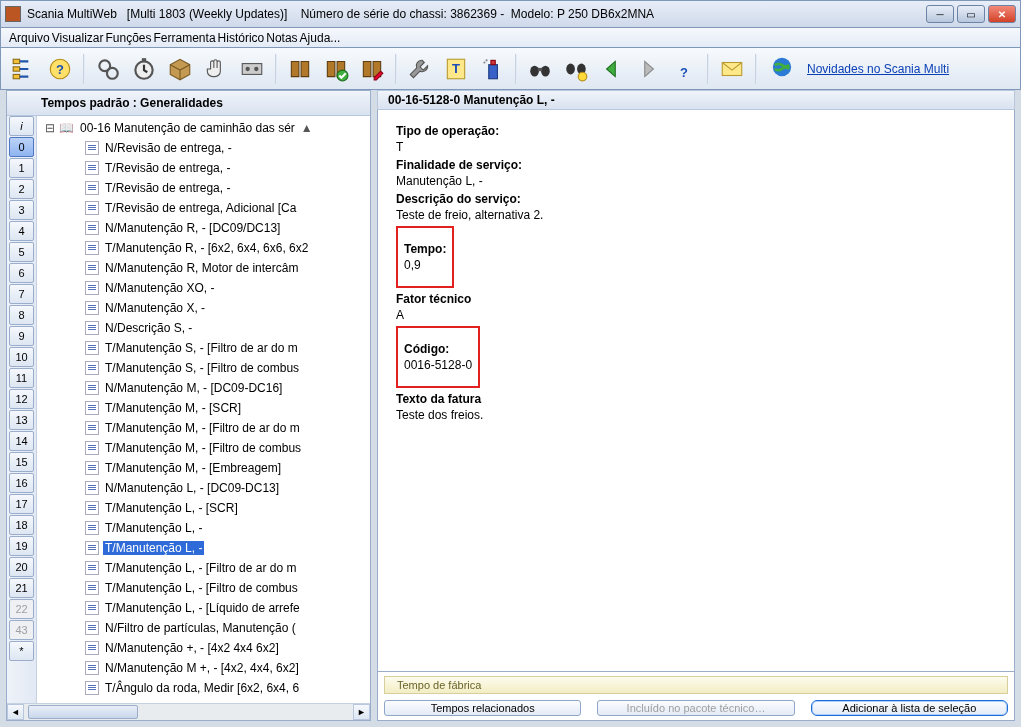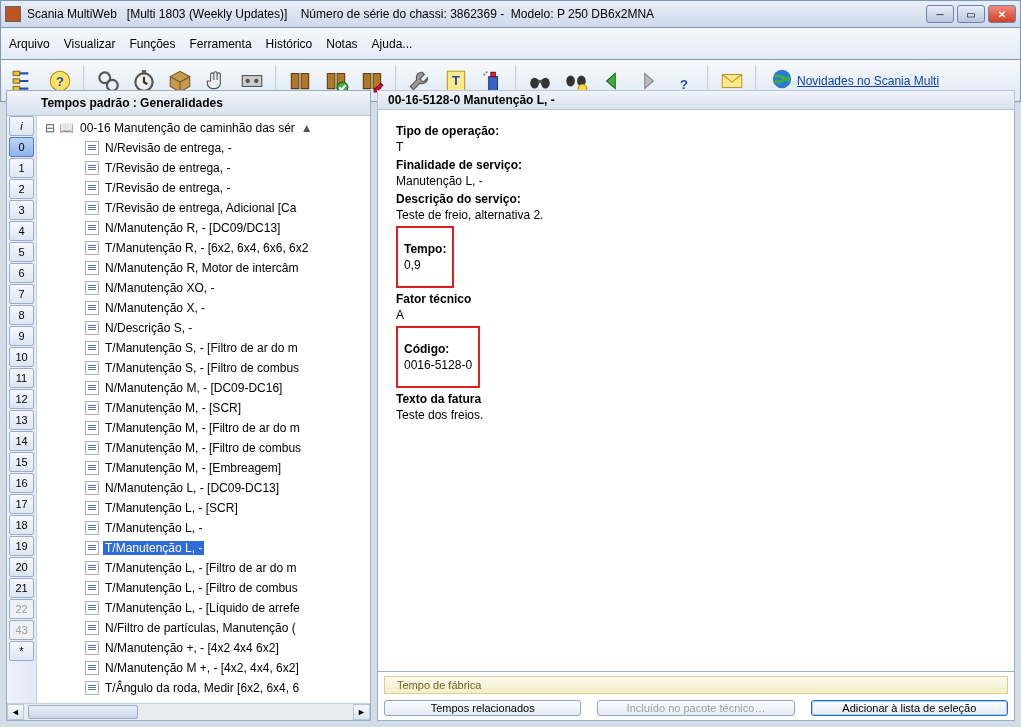--- a/index.html
+++ b/index.html
@@ -7,29 +7,29 @@
 
 
 .titlebar { height: 28px; background: linear-gradient(#e8eef8,#cfd9ea); display: flex; align-items: center; padding: 12px 4px; border: 1px solid #7f98b8; }
 .titlebar .appicon { width: 16px; height: 16px; background: #b52; margin-right: 6px; border: 1px solid #666; }
 .titlebar .title { flex: 1; color: #000; white-space: nowrap; overflow: hidden; }
 .winbtns { display: flex; gap: 3px; }
 .winbtn { width: 28px; height: 18px; background: linear-gradient(#e8eef8,#b8c7dd); border: 1px solid #6b84a6; border-radius: 3px; display: flex; align-items: center; justify-content: center; font-size: 10px; }
 .winbtn.close { background: linear-gradient(#f28a7a,#d34227); color: #fff; font-weight: bold; }
 
 
-.menubar { height: 32px; background: linear-gradient(#f5f8fd,#e4ebf6); display: flex; align-items: center; padding: 0 8px; gap: 14px; border: 1px solid #7f98b8; border-top: none; }
+.menubar { height: 20px; background: linear-gradient(#f5f8fd,#e4ebf6); display: flex; align-items: center; padding: 0 8px; gap: 2px; border: 1px solid #7f98b8; border-top: none; }
 .menubar span { cursor: default; }
 
 
 .toolbar { height: 42px; background: linear-gradient(#f7fafd,#dfe7f2); border: 1px solid #7f98b8; border-top: none; display: flex; align-items: center; padding: 0 6px; gap: 2px; }
 .tbtn { width: 34px; height: 34px; border: 1px solid transparent; display: flex; align-items: center; justify-content: center; border-radius: 3px; }
 .tbtn svg { width: 26px; height: 26px; }
 .tsep { width: 2px; height: 30px; background: linear-gradient(90deg,#b7c5d8,#f5f8fd); margin: 0 4px; }
-.news { display: flex; align-items: center; gap: 4px; margin-left: 8px; }
+.news { display: flex; align-items: center; gap: 14px; margin-left: 8px; }
 .news a { color: #0b3fb5; text-decoration: underline; }
 
 
 .content { position: absolute; top: 90px; left: 6px; right: 6px; bottom: 6px; display: flex; }
 
 
 .leftpane { width: 365px; display: flex; flex-direction: column; background: #fff; border: 1px solid #9aaecb; }
 .lefthdr { height: 25px; background: linear-gradient(#f0f4fa,#d9e2f0); border-bottom: 1px solid #b8c7dd; padding-left: 34px; font-weight: bold; display: flex; align-items: center; }
 .leftbody { flex: 1; display: flex; overflow: hidden; }
 
@@ -67,21 +67,21 @@
 .redbox { border: 2px solid #e2201f; padding: 14px 6px; display: inline-block; }
 .redbox .lbl { display: block; }
 .redbox .val { display: block; }
 
 
 .rightbottom { border: 1px solid #9aaecb; border-top: none; background: #fff; padding: 4px 6px; }
 .factorylbl { background: linear-gradient(#fdfcee,#f2edc3); border: 1px solid #d6cf9a; padding: 2px 12px; color: #6b632a; font-size: 11px; margin-bottom: 6px; }
 .btnrow { display: flex; gap: 16px; }
 .btnrow button { flex: 1; height: 16px; background: linear-gradient(#fbfcfe,#e3ebf6); border: 1px solid #8fa6c8; border-radius: 3px; font-size: 11px; cursor: pointer; }
 .btnrow button:disabled { color: #9f9f9f; }
-.btnrow button.primary { border-color: #1e6bd6; box-shadow: inset 0 0 0 1px #a9d0ff; }
+.btnrow button.primary { border-color: #1e6bd6; box-shadow: inset 0 0 0 1px #a9d0ff; border-radius: 6px; }
 </style>
 </head>
 <body>
 
 <div class="titlebar">
   <div class="appicon"></div>
   <div class="title">
     <span>Scania MultiWeb</span>&nbsp;&nbsp;
     <span>[Multi 1803 (Weekly Updates)]</span>&nbsp;&nbsp;&nbsp;
     <span>Número de série do chassi:</span> <span>3862369</span>&nbsp;-&nbsp;

